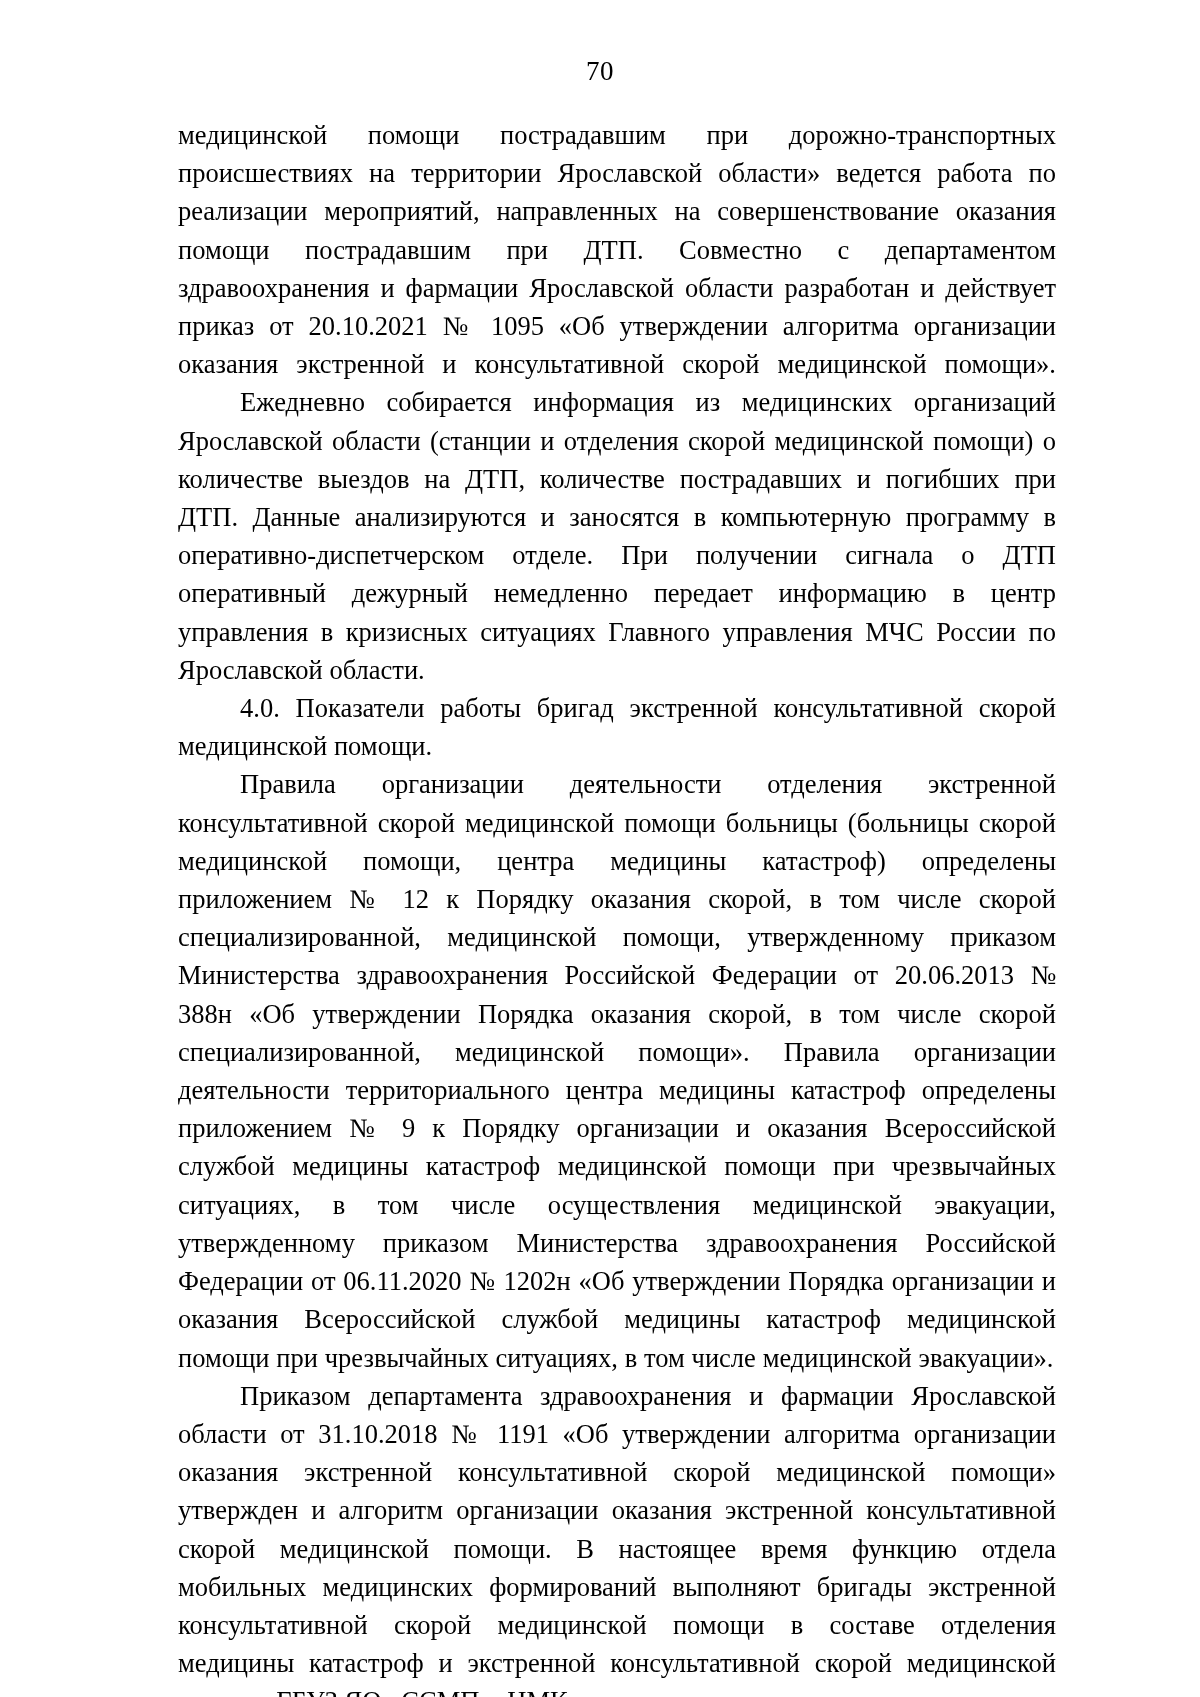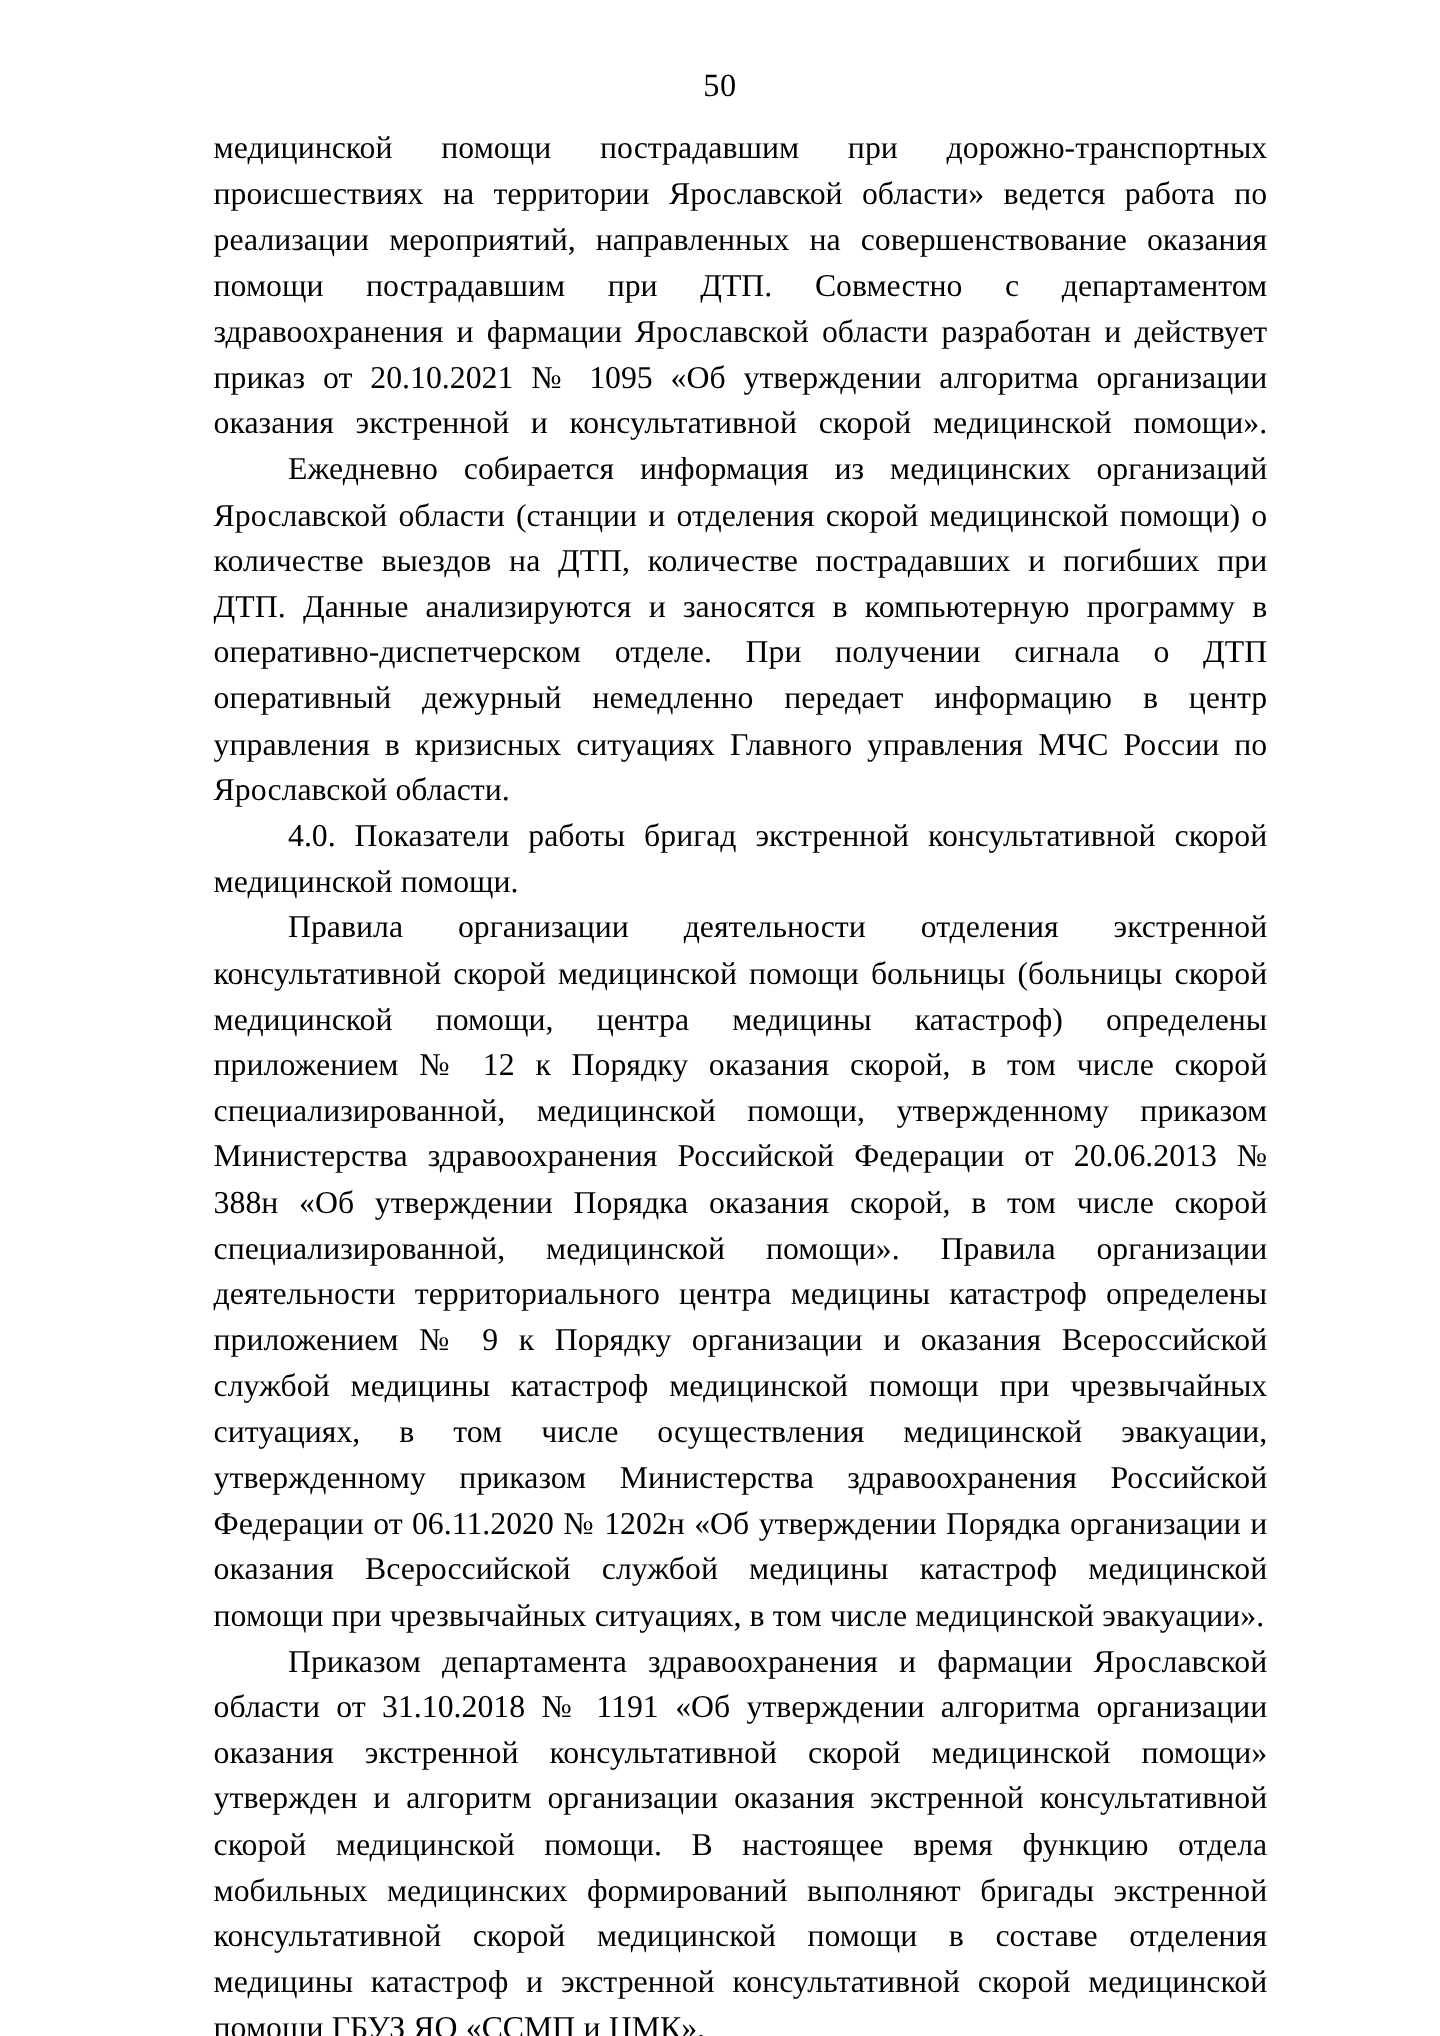--- a/index.html
+++ b/index.html
@@ -49,28 +49,29 @@
     line-height: 38.2px;
     text-indent: 62px;
     hyphens: none;
     word-spacing: 0.2px;
   }
   p.para.no-indent {
     text-indent: 0;
   }
   p.para.last-justify {
     text-align-last: justify;
+    margin-top: 12px;
   }
 </style>
 </head>
 <body>
 
 <div class="page">
 
-  <div class="page-number">50</div>
+  <div class="page-number">70</div>
 
   <div class="content">
 
     <p class="para no-indent last-justify">медицинской помощи пострадавшим при дорожно-транспортных происшествиях на территории Ярославской области» ведется работа по реализации мероприятий, направленных на совершенствование оказания помощи пострадавшим при ДТП. Совместно с департаментом здравоохранения и фармации Ярославской области разработан и действует приказ от 20.10.2021 № 1095 «Об утверждении алгоритма организации оказания экстренной и консультативной скорой медицинской помощи».</p>
 
     <p class="para">Ежедневно собирается информация из медицинских организаций Ярославской области (станции и отделения скорой медицинской помощи) о количестве выездов на ДТП, количестве пострадавших и погибших при ДТП. Данные анализируются и заносятся в компьютерную программу в оперативно-диспетчерском отделе. При получении сигнала о ДТП оперативный дежурный немедленно передает информацию в центр управления в кризисных ситуациях Главного управления МЧС России по Ярославской области.</p>
 
     <p class="para">4.0. Показатели работы бригад экстренной консультативной скорой медицинской помощи.</p>
 
     <p class="para">Правила организации деятельности отделения экстренной консультативной скорой медицинской помощи больницы (больницы скорой медицинской помощи, центра медицины катастроф) определены приложением № 12 к Порядку оказания скорой, в том числе скорой специализированной, медицинской помощи, утвержденному приказом Министерства здравоохранения Российской Федерации от 20.06.2013 № 388н «Об утверждении Порядка оказания скорой, в том числе скорой специализированной, медицинской помощи». Правила организации деятельности территориального центра медицины катастроф определены приложением № 9 к Порядку организации и оказания Всероссийской службой медицины катастроф медицинской помощи при чрезвычайных ситуациях, в том числе осуществления медицинской эвакуации, утвержденному приказом Министерства здравоохранения Российской Федерации от 06.11.2020 № 1202н «Об утверждении Порядка организации и оказания Всероссийской службой медицины катастроф медицинской помощи при чрезвычайных ситуациях, в том числе медицинской эвакуации».</p>

